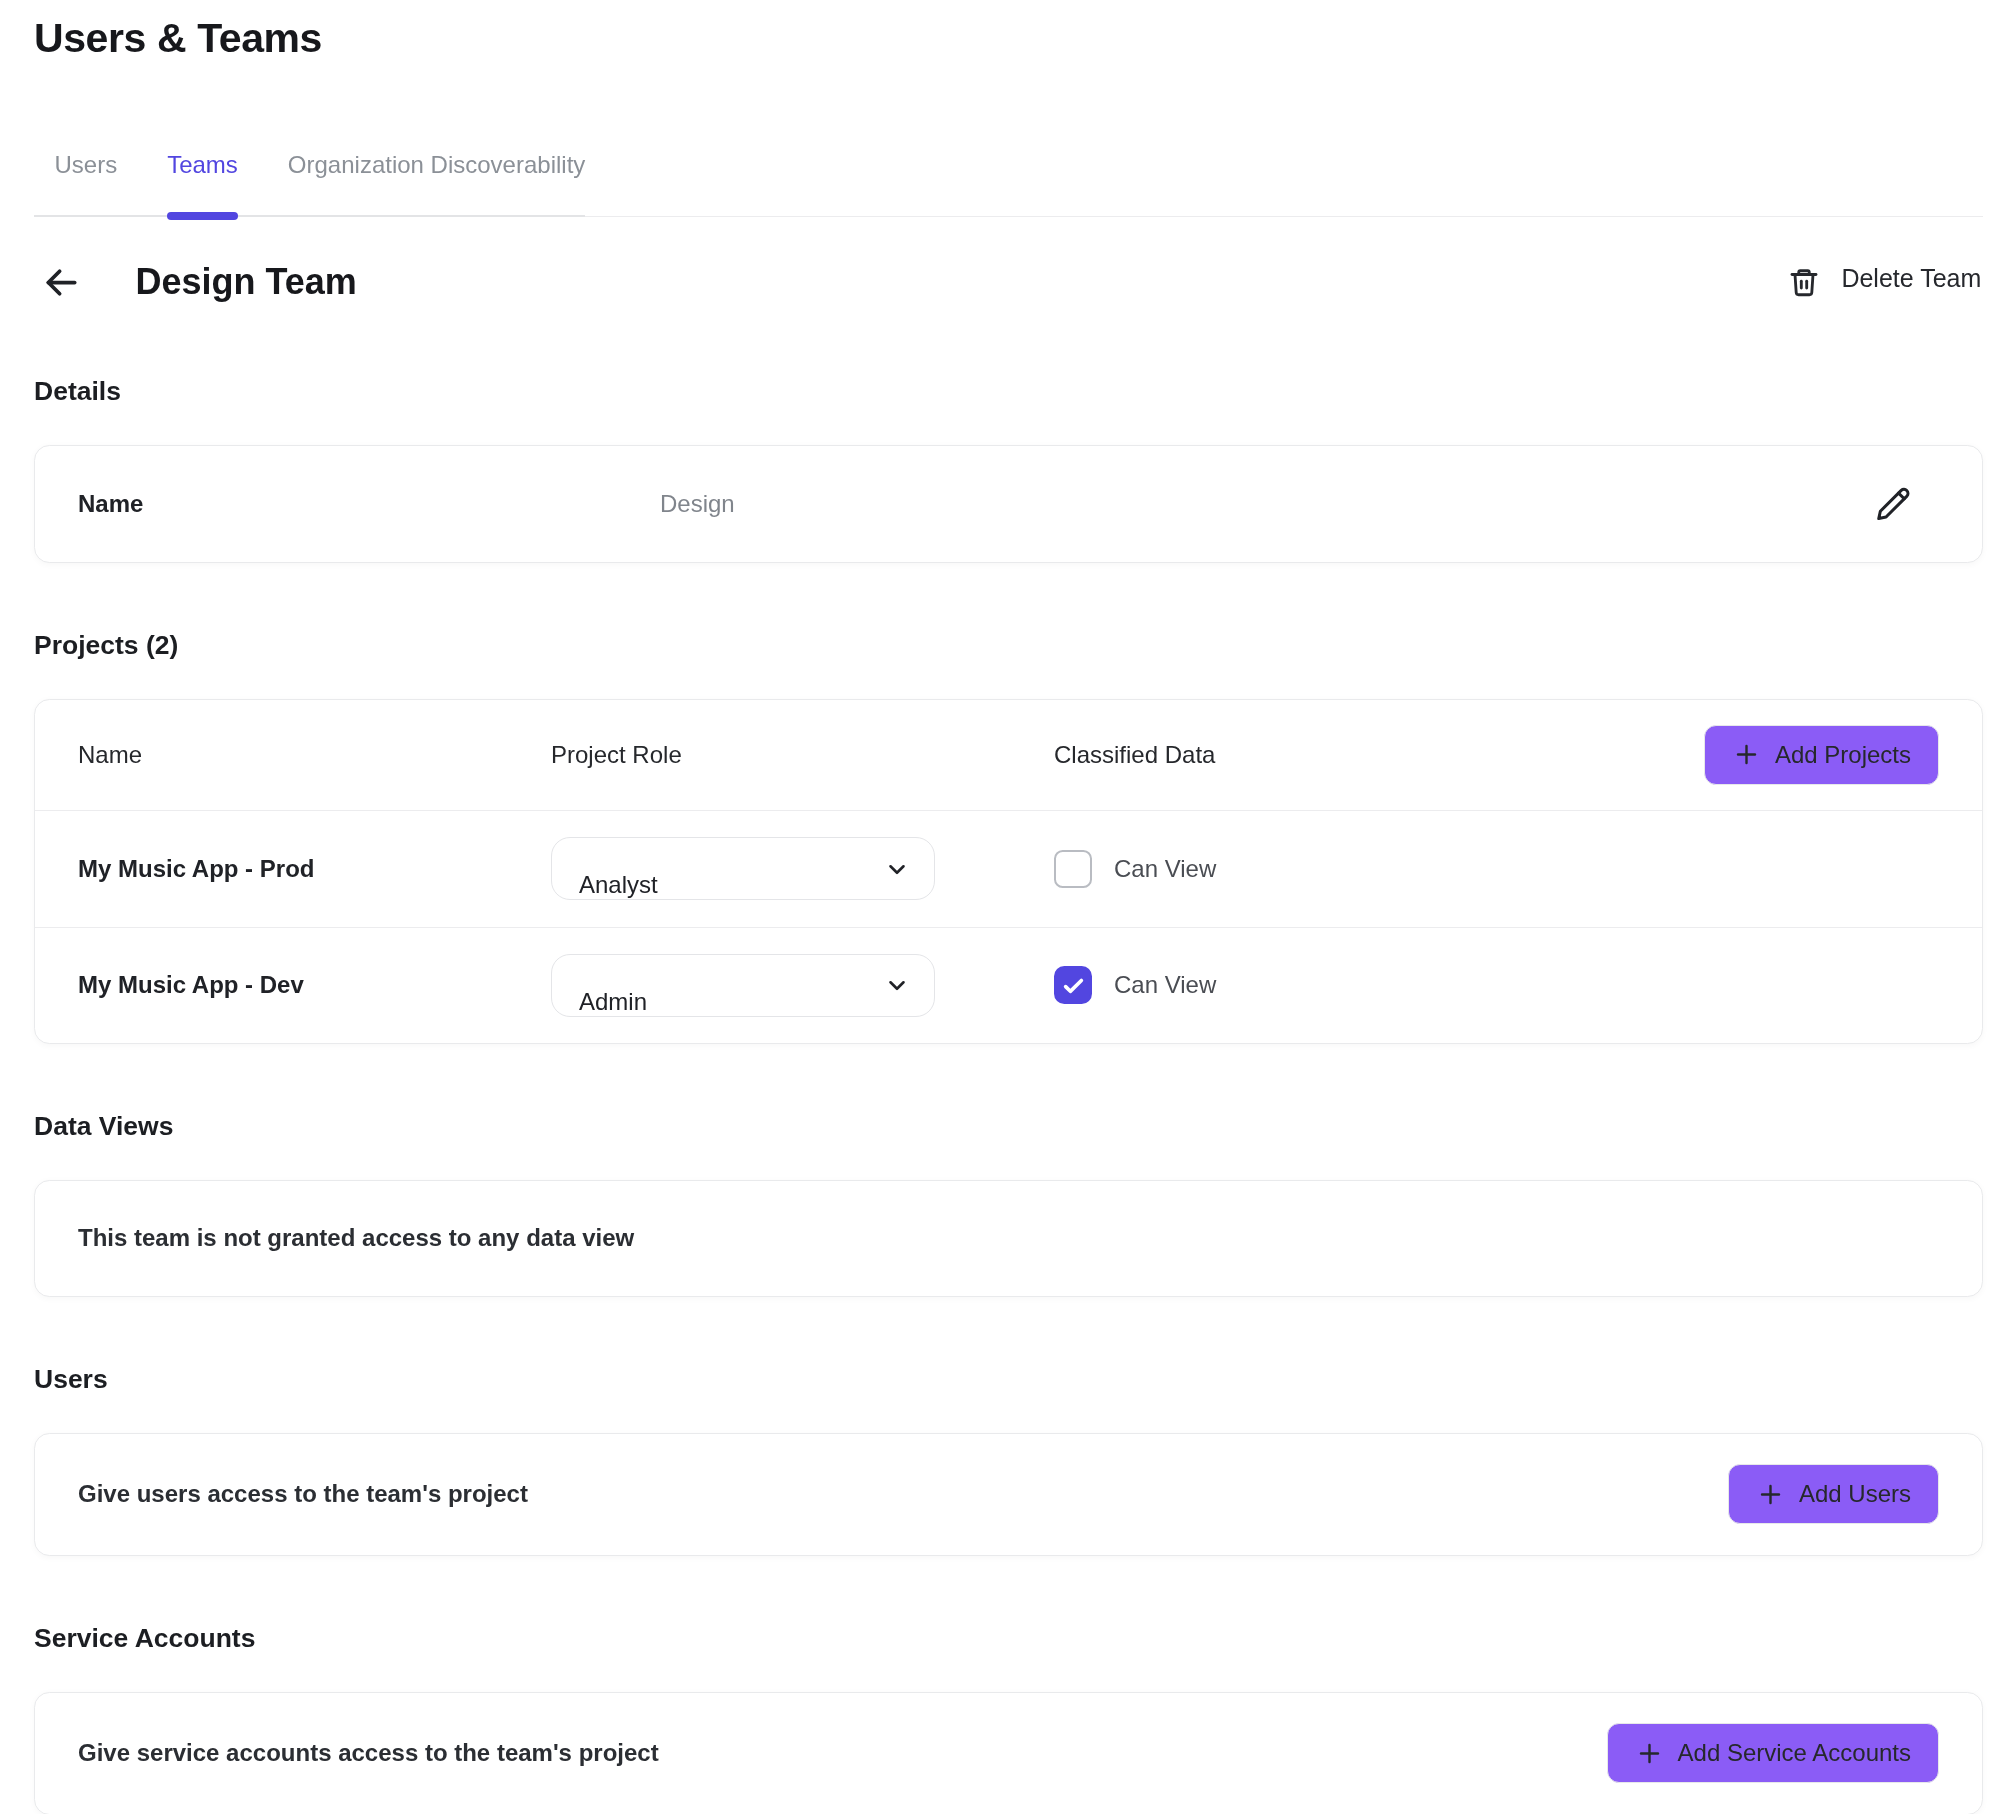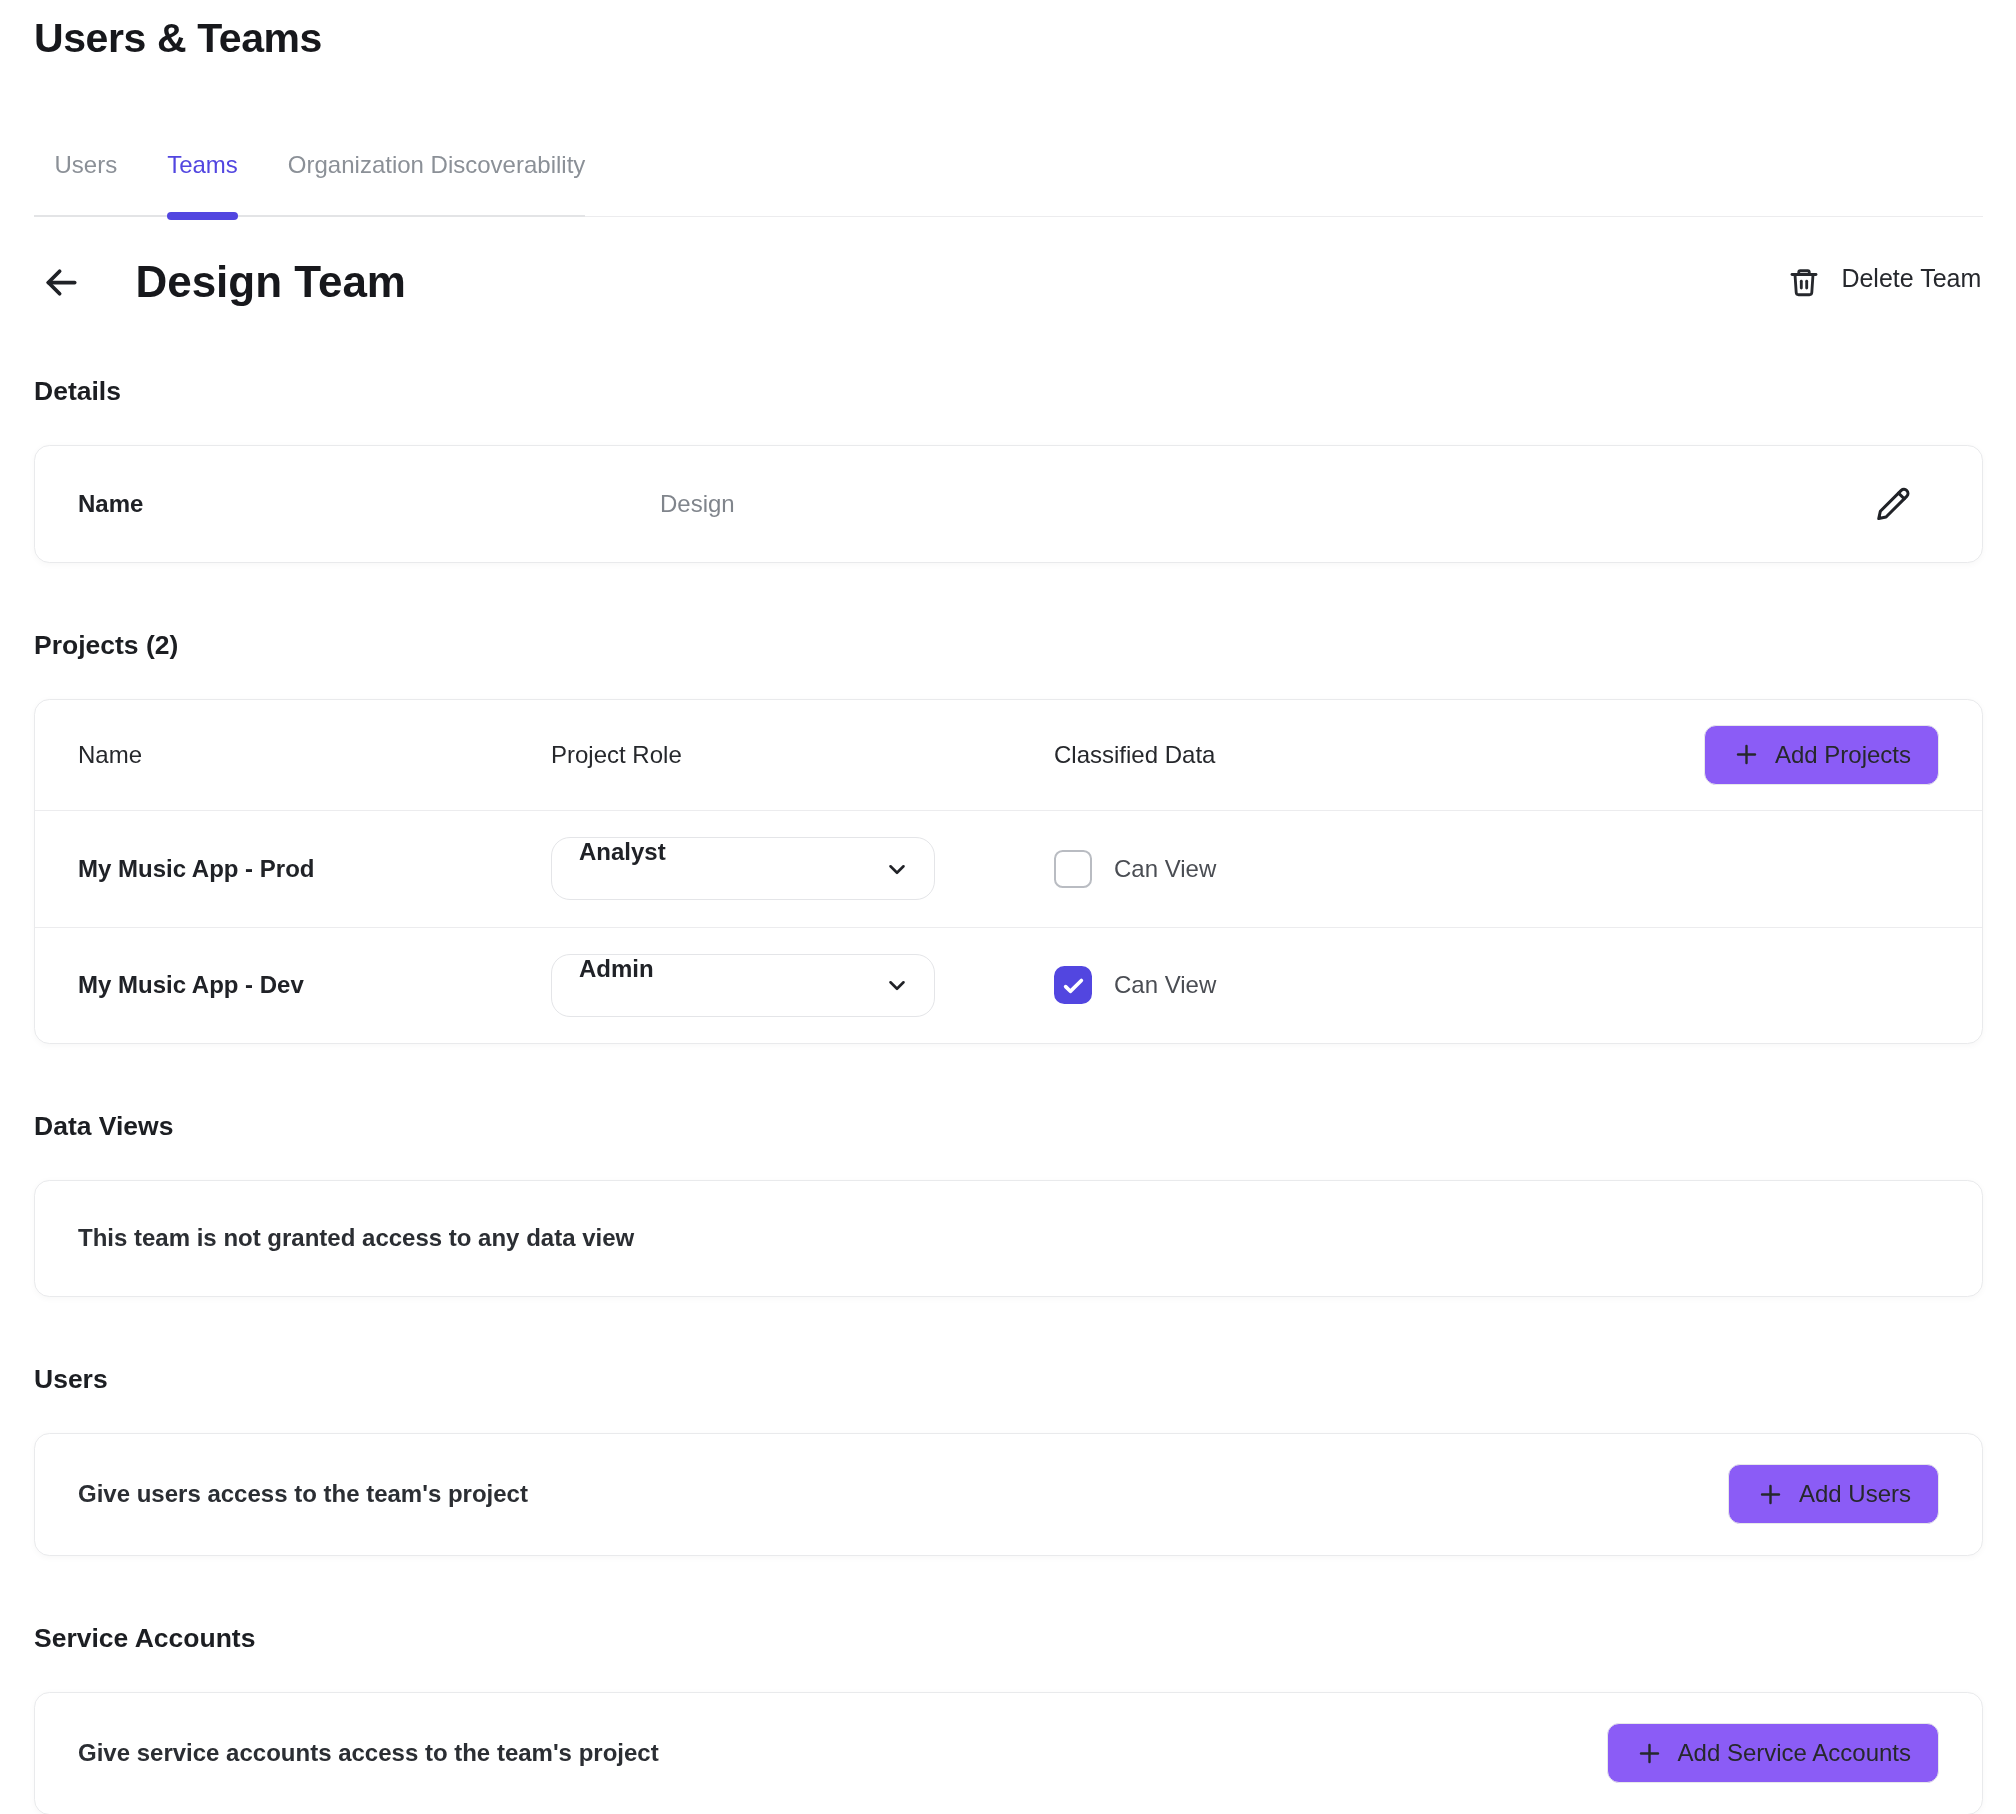--- a/index.html
+++ b/index.html
@@ -57,21 +57,21 @@
     display: flex;
     align-items: center;
   }
   .back-btn {
     background: none; border: none; cursor: pointer;
     width: 48px; height: 48px;
     display: flex; align-items: center; justify-content: center;
     margin-left: 3.4px;
   }
   .team-title {
-    font-size: 44px;
+    font-size: 36px;
     font-weight: 700;
     color: #17181c;
     margin-left: 50px;
   }
   .delete-btn {
     margin-left: auto;
     background: none; border: none; cursor: pointer;
     display: flex; align-items: flex-start; gap: 19px;
     font-family: inherit;
     font-size: 25px; font-weight: 500; color: #26282d;
@@ -143,24 +143,24 @@
   }
 
   .select {
     position: relative;
     width: 384px;
     height: 63px;
     border: 1.7px solid #e4e5e8;
     border-radius: 19px;
     background: #fff;
     display: flex;
-    align-items: flex-start;
+    align-items: flex-end;
     padding: 0 60px 0 27px;
     font-size: 24px;
-    font-weight: 700;
+    font-weight: 400;
     color: #202227;
     cursor: pointer;
   }
   .select .chev { position: absolute; right: 24px; top: 50%; transform: translateY(-50%); display:flex; }
 
   .canview { display: flex; align-items: center; gap: 22px; }
   .checkbox {
     width: 38px; height: 38px;
     border: 2.6px solid #b9bcc2;
     border-radius: 8.6px;

